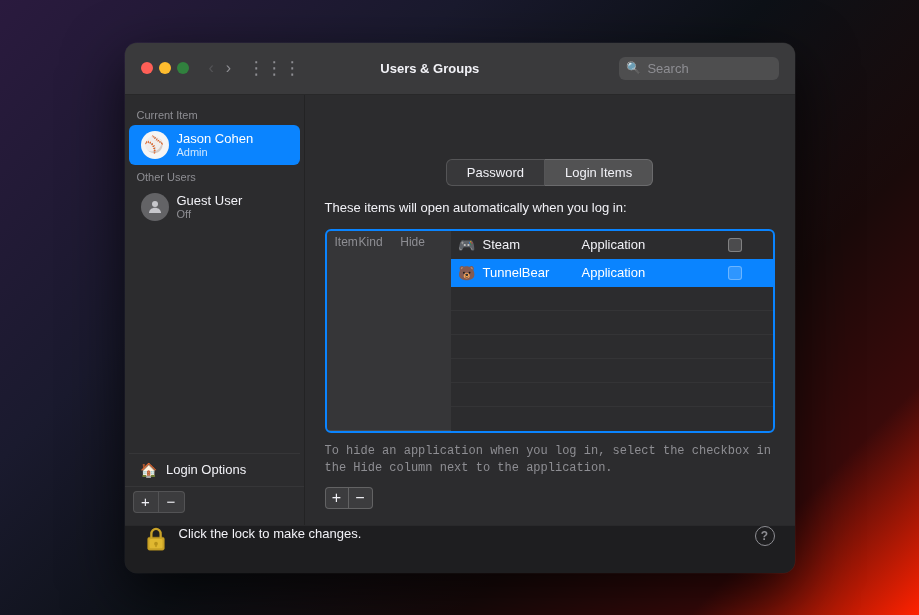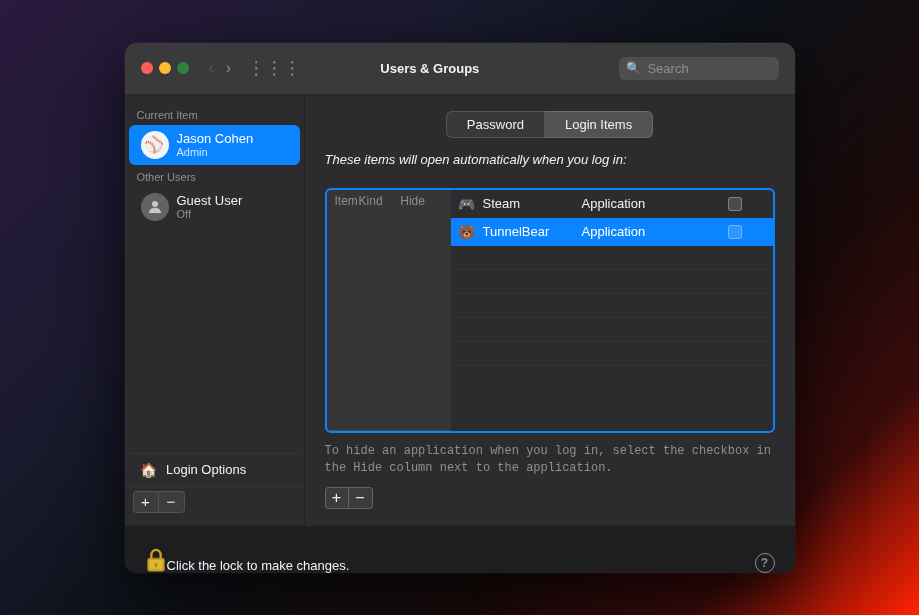--- a/index.html
+++ b/index.html
@@ -248,20 +248,21 @@
       flex-direction: column;
       padding: 16px 20px;
       background: #2c2c2e;
     }
 
     .tabs {
       display: flex;
       justify-content: center;
       gap: 0;
       margin-bottom: 14px;
+      margin-top: 48px;
     }
 
     .tab {
       padding: 5px 20px;
       background: rgba(255,255,255,0.06);
       border: 1px solid rgba(255,255,255,0.15);
       color: #f2f2f7;
       font-size: 13px;
       cursor: pointer;
       transition: background 0.1s;
@@ -276,22 +277,21 @@
       border-left: none;
     }
 
     .tab.active {
       background: rgba(255,255,255,0.18);
     }
 
     .panel-description {
       color: #f2f2f7;
       font-size: 13px;
-      margin-bottom: 21px;
-      font-style: italic;
+      margin-bottom: 14px;
     }
 
     
     .login-items-table {
       border: 2px solid #0a84ff;
       border-radius: 6px;
       overflow: hidden;
       flex: 1;
       display: flex;
       flex-direction: row;
@@ -416,22 +416,23 @@
     .table-action-btn:last-child {
       border-radius: 0 4px 4px 0;
       border-left: none;
     }
 
     
     .bottom-bar {
       height: 48px;
       background: rgba(0,0,0,0.3);
       display: flex;
-      align-items: flex-end;
+      align-items: flex-start;
       padding: 0 20px;
+      gap: 12px;
       border-top: 1px solid rgba(255,255,255,0.05);
       flex-shrink: 0;
     }
 
     .lock-icon-container {
       display: flex;
       align-items: center;
       justify-content: center;
     }
 

